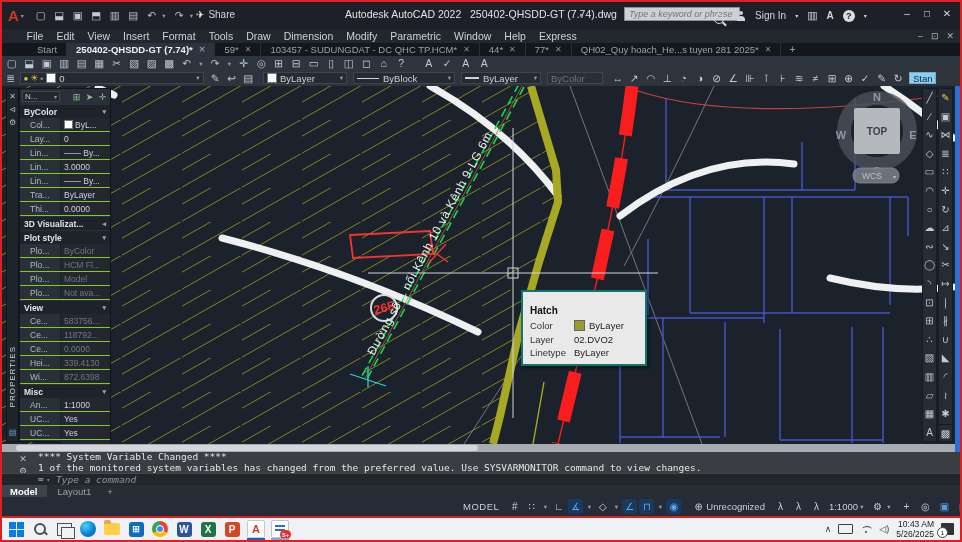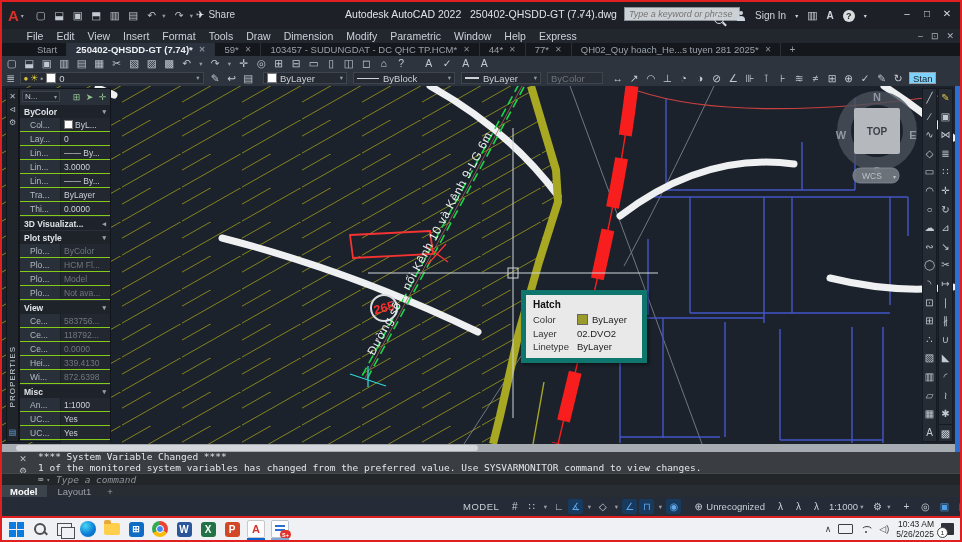--- a/index.html
+++ b/index.html
@@ -77,22 +77,22 @@
   .plab{width:30px;padding-left:10px;color:#b3b9c0;flex:0 0 auto;}
   .pval{flex:1;background:#232830;height:100%;display:flex;align-items:center;padding-left:3px;border-left:1px solid #1b2026;color:#ccd2d9;}
   .pval.muted{color:#71777f;}
   .pval .sw2{display:none;width:7px;height:7px;background:#fff;border:1px solid #777;margin-right:2px;}
   .pval .sw2.show{display:inline-block;}
   
   .vtools{top:2px;width:15px;height:354px;background:#262c35;border:1px solid #171b21;box-sizing:border-box;
           display:flex;flex-direction:column;align-items:center;z-index:4;}
   .vtools .icn{height:18.6px;line-height:18.6px;font-size:10px;width:100%;}
   
-  .tooltip{left:519px;top:204px;width:126px;background:#e9e9e9;border:5px solid #0f766e;z-index:6;
-           font-size:9.5px;color:#222;padding:4px 7px 6px 7px;box-sizing:border-box;box-shadow:2px 2px 3px rgba(0,0,0,.4);}
+  .tooltip{left:519px;top:204px;width:126px;background:#e9e9e9;border:2px solid #0f766e;z-index:6;
+           font-size:9.5px;color:#222;padding:13px 7px 6px 7px;box-sizing:border-box;box-shadow:2px 2px 3px rgba(0,0,0,.4);}
   .tooltip .tt-title{font-weight:bold;color:#111;margin-bottom:4px;font-size:10px;}
   .ttrow{display:flex;align-items:center;margin-top:2.5px;}
   .ttlab{width:44px;color:#333;}
   .ttsw{width:9px;height:9px;border:1px solid #666;margin-right:4px;}
   
   .sbi{width:15px;text-align:center;font-size:10px;color:#c9ced6;flex:0 0 auto;line-height:15px;}
   .sbi.caret{width:8px;font-size:6.5px;color:#9aa1aa;}
   .sbi.on{background:#173a5e;color:#5fa8ec;border-radius:2px;}
   .sbi.c-blue{color:#4f9ee8;} .sbi.c-purple{color:#b06fd0;}
   

